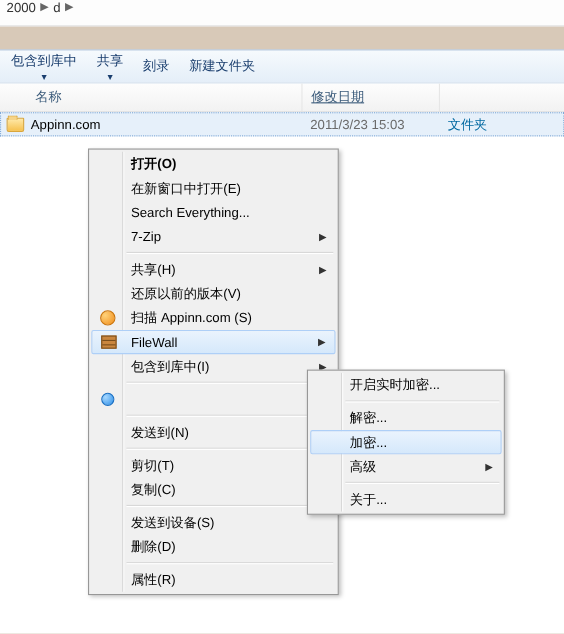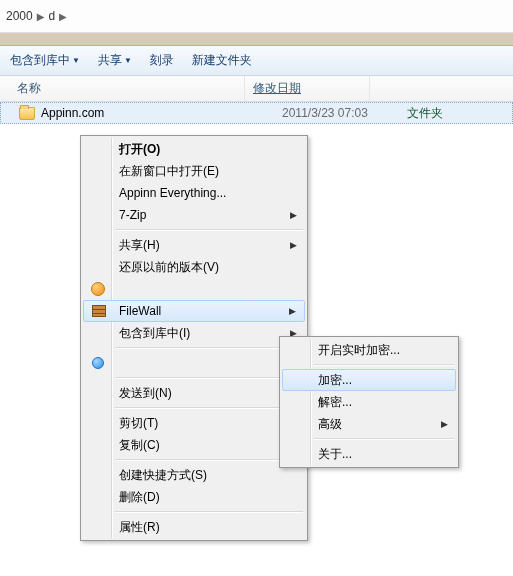--- a/index.html
+++ b/index.html
@@ -9,22 +9,21 @@
     background: #d8c9b8;
     width: 513px;
     height: 576px;
     overflow: hidden;
     position: relative;
   }
   .breadcrumb {
     height: 24px;
     background: #fdfdfd;
     display: flex;
-    align-items: center;
-    padding: 16px 6px;
+    padding: 0 6px;
     border-bottom: 1px solid #e0e0e0;
     color: #333;
   }
   .breadcrumb .arrow {
     color: #666;
     margin: 0 4px;
     font-size: 10px;
   }
   .window {
     position: absolute;
@@ -38,43 +37,43 @@
   .toolbar {
     height: 30px;
     background: linear-gradient(#f6fafd, #e4eef8);
     border-bottom: 1px solid #c9d8e8;
     display: flex;
     align-items: center;
     padding: 0 10px;
     gap: 18px;
     color: #1a3e6e;
   }
-  .toolbar .tb-item { display: inline-flex; align-items: center; gap: 2px; cursor: default; }
+  .toolbar .tb-item { display: inline-flex; align-items: center; gap: 2px; cursor: default; flex-direction: column; }
   .toolbar .tri { font-size: 8px; color: #1a3e6e; }
   .columns {
     height: 26px;
     display: flex;
     align-items: center;
     background: linear-gradient(#fdfdfd, #f2f2f2);
     border-bottom: 1px solid #e0e0e0;
     color: #3a5a7a;
   }
-  .col-name { width: 245px; padding-left: 17px; border-right: 1px solid #e6e6e6; height: 100%; display:flex; align-items:center;}
+  .col-name { width: 275px; padding-left: 32px; border-right: 1px solid #e6e6e6; height: 100%; display:flex; align-items:center;}
   .col-date { width: 125px; padding-left: 8px; border-right: 1px solid #e6e6e6; height: 100%; display:flex; align-items:center;text-decoration:underline;}
   .col-type { flex: 1; padding-left: 8px; height:100%; display:flex; align-items:center;}
   .file-row {
     display: flex;
     align-items: center;
     height: 22px;
     background: #e6f0fa;
     border: 1px dotted #7fa8d6;
   }
-  .file-row .fname { width: 273px; display: flex; align-items: center; gap: 6px; padding-left: 18px; color: #000;}
+  .file-row .fname { width: 273px; display: flex; align-items: center; gap: 6px; padding-left: 5px; color: #000;}
   .file-row .fdate { width: 125px; padding-left: 8px; color: #6a6a6a; }
-  .file-row .ftype { flex: 1; padding-left: 8px; color: #14532d; }
+  .file-row .ftype { flex: 1; padding-left: 8px; color: #0369a1; }
   .folder-icon {
     width: 16px; height: 13px;
     background: linear-gradient(#ffe9a8, #f6c14e);
     border: 1px solid #d9a63c;
     border-radius: 1px 1px 2px 2px;
     position: relative;
   }
   .folder-icon::before {
     content: "";
     position: absolute;
@@ -192,44 +191,45 @@
   <div class="columns">
     <div class="col-name">名称</div>
     <div class="col-date">修改日期</div>
   </div>
 
   <div class="file-row">
     <div class="fname">
       <span class="folder-icon"></span>
       <span>Appinn.com</span>
     </div>
-    <div class="fdate">2011/3/23 07:03</div>
+    <div class="fdate">2011/3/23 15:03</div>
     <div class="ftype">文件夹</div>
   </div>
 </div>
 
 <div id="main-menu" class="context-menu">
   <div class="gutter-line"></div>
   <div class="cm-item bold">打开(O)</div>
   <div class="cm-item">在新窗口中打开(E)</div>
-  <div class="cm-item">Appinn Everything...</div>
+  <div class="cm-item">Search Everything...</div>
   <div class="cm-item">
     <span>7-Zip</span>
     <span class="sub-arrow">▶</span>
   </div>
   <div class="cm-sep"></div>
   <div class="cm-item">
     <span>共享(H)</span>
     <span class="sub-arrow">▶</span>
   </div>
   <div class="cm-item">还原以前的版本(V)</div>
   <div class="cm-item">
     <span class="cm-icon">
         <span class="icon-scan"></span>
       </span>
+    <span>扫描 Appinn.com (S)</span>
   </div>
   <div class="cm-item highlight">
     <span class="cm-icon">
         <span class="icon-wall"></span>
       </span>
     <span>FileWall</span>
     <span class="sub-arrow">▶</span>
   </div>
   <div class="cm-item">
     <span>包含到库中(I)</span>
@@ -243,31 +243,31 @@
   </div>
   <div class="cm-sep"></div>
   <div class="cm-item">
     <span>发送到(N)</span>
     <span class="sub-arrow">▶</span>
   </div>
   <div class="cm-sep"></div>
   <div class="cm-item">剪切(T)</div>
   <div class="cm-item">复制(C)</div>
   <div class="cm-sep"></div>
-  <div class="cm-item">创建快捷方式(S)</div>
+  <div class="cm-item">发送到设备(S)</div>
   <div class="cm-item">删除(D)</div>
   <div class="cm-sep"></div>
   <div class="cm-item">属性(R)</div>
 </div>
 
 <div id="sub-menu" class="context-menu">
   <div class="gutter-line"></div>
   <div class="cm-item">开启实时加密...</div>
   <div class="cm-sep"></div>
+  <div class="cm-item">解密...</div>
   <div class="cm-item highlight">加密...</div>
-  <div class="cm-item">解密...</div>
   <div class="cm-item">
     <span>高级</span>
     <span class="sub-arrow">▶</span>
   </div>
   <div class="cm-sep"></div>
   <div class="cm-item">关于...</div>
 </div>
 
 </body></html>

